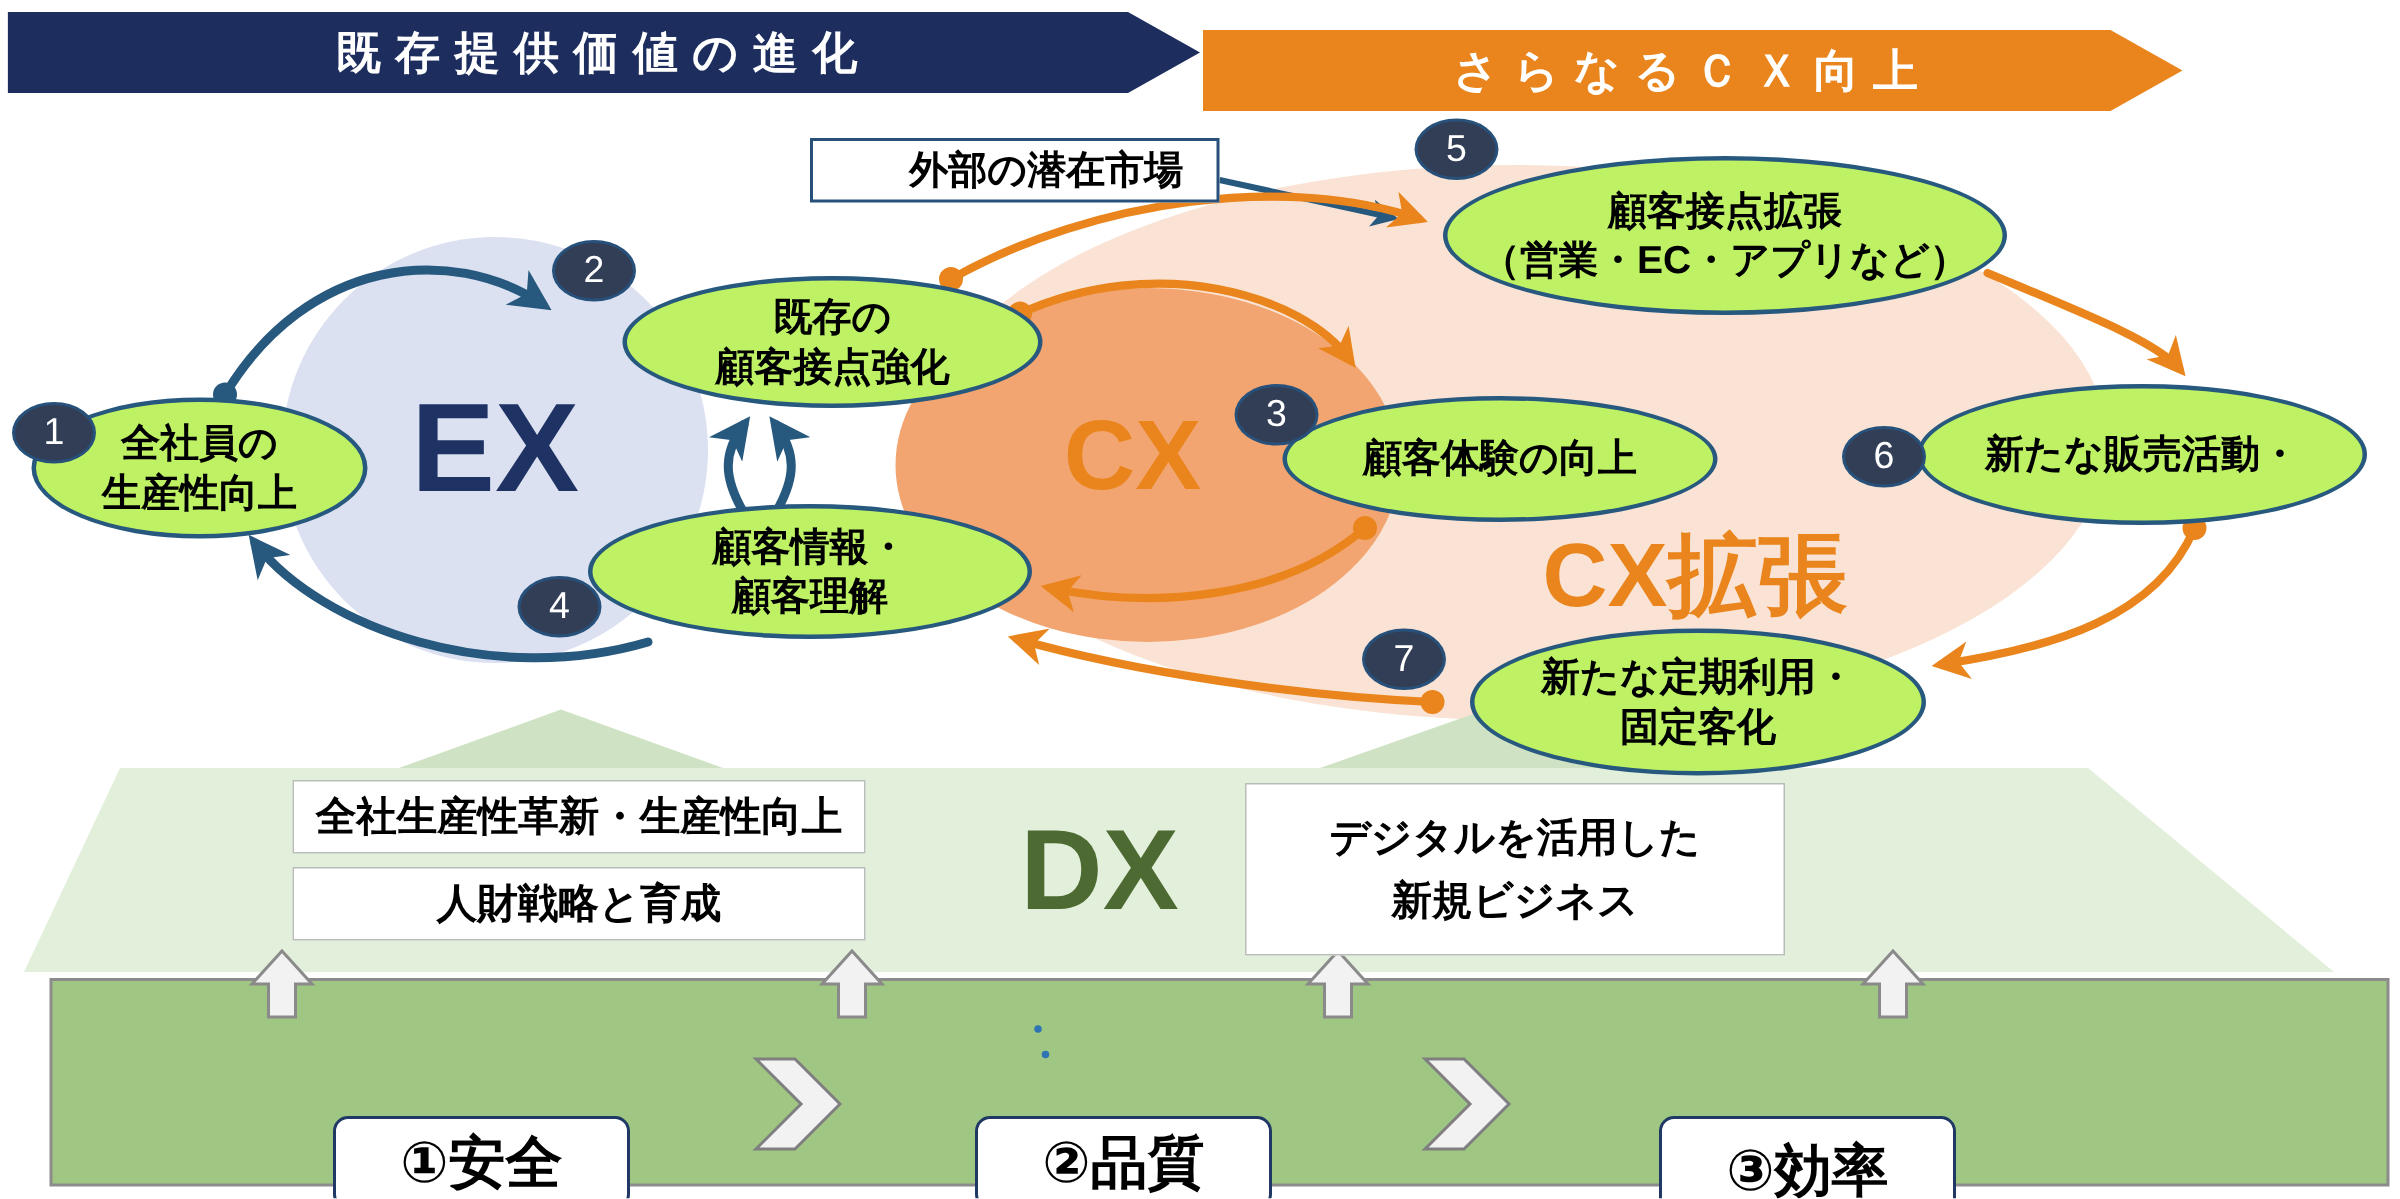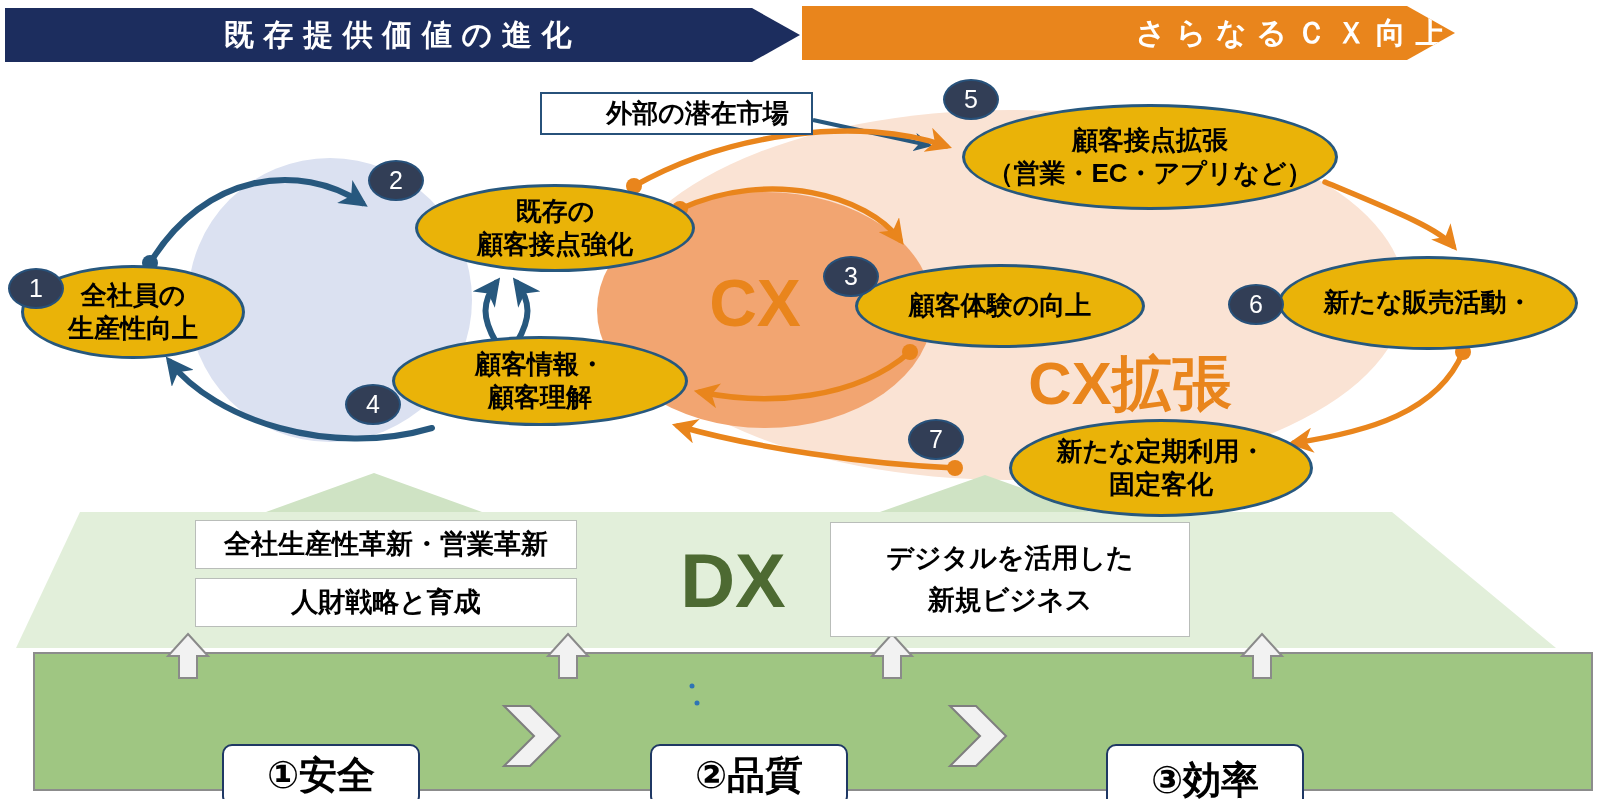--- a/index.html
+++ b/index.html
@@ -10,21 +10,21 @@
   .abs{position:absolute;}
   svg{position:absolute;left:0;top:0;}
   .banner{
     display:flex;align-items:center;justify-content:center;
     color:#fff;font-weight:bold;font-size:30px;letter-spacing:0.32em;
     clip-path:polygon(0 0, calc(100% - 48px) 0, 100% 50%, calc(100% - 48px) 100%, 0 100%);
   }
   .banner.navy{background:#1c2d5e;}
   .banner.orange{background:#e9851c;}
   .node{
-    background:#eab308;border:3.5px solid #27587e;border-radius:50%;
+    background:#bef264;border:3.5px solid #27587e;border-radius:50%;
     display:flex;flex-direction:column;align-items:center;justify-content:center;
     text-align:center;font-weight:bold;font-size:26px;line-height:1.28;color:#000;
     box-sizing:border-box;z-index:3;
   }
   .badge{
     background:#323e56;border:2px solid #27517a;border-radius:50%;
     color:#fff;font-size:25px;font-weight:normal;
     display:flex;align-items:center;justify-content:center;
     width:52px;height:37px;z-index:4;
   }
@@ -96,24 +96,25 @@
     <path d="M955,468 C865,464 755,448 678,426" fill="none" stroke="#e9851c" stroke-width="5.5" stroke-linecap="round" marker-end="url(#arrow-orange)"></path>
     <circle cx="955" cy="468" r="8" fill="#e9851c"></circle>
 
     <circle cx="692" cy="686" r="2.5" fill="#2e74b5"></circle>
     <circle cx="697" cy="703" r="2.5" fill="#2e74b5"></circle>
   </svg>
 
   <div class="abs banner navy" style="left:5px;top:8px;width:795px;height:54px;">
     <span>既存提供価値の進化</span>
   </div>
-  <div class="abs banner orange" style="left:802px;top:6px;width:653px;height:54px;justify-content:flex-end;">
+  <div class="abs banner orange" style="left:802px;top:20px;width:653px;height:54px;">
     <span>さらなるＣＸ向上</span>
   </div>
 
+  <div class="abs biglabel" style="left:240px;top:252px;width:180px;font-size:84px;line-height:92px;color:#1e3264;">EX</div>
   <div class="abs biglabel" style="left:665px;top:266px;width:180px;font-size:66px;line-height:74px;color:#e9851c;">CX</div>
   <div class="abs biglabel" style="left:980px;top:350px;width:300px;font-size:60px;line-height:68px;color:#e9851c;">CX拡張</div>
   <div class="abs biglabel" style="left:643px;top:537px;width:180px;font-size:76px;line-height:88px;color:#4d6a32;">DX</div>
 
   <div class="abs whitebox market-box" style="left:540px;top:92px;width:273px;height:43px;padding-left:42px;">
     <span>外部の潜在市場</span>
   </div>
 
   <div class="abs node" style="left:21px;top:265px;width:224px;height:94px;">
     <span>全社員の</span>
@@ -130,35 +131,35 @@
     <span>顧客情報・</span>
     <span>顧客理解</span>
   </div>
   <div class="abs node" style="left:962px;top:104px;width:376px;height:106px;">
     <span>顧客接点拡張</span>
     <span>（営業・EC・アプリなど）</span>
   </div>
   <div class="abs node" style="left:1278px;top:256px;width:300px;height:94px;">
     <span>新たな販売活動・</span>
   </div>
-  <div class="abs node" style="left:1009px;top:419px;width:304px;height:98px;">
+  <div class="abs node" style="left:980px;top:419px;width:304px;height:98px;">
     <span>新たな定期利用・</span>
     <span>固定客化</span>
   </div>
 
   <div class="abs badge" style="left:8px;top:268px;">1</div>
   <div class="abs badge" style="left:368px;top:160px;">2</div>
   <div class="abs badge" style="left:823px;top:256px;">3</div>
   <div class="abs badge" style="left:345px;top:384px;">4</div>
   <div class="abs badge" style="left:943px;top:79px;">5</div>
   <div class="abs badge" style="left:1228px;top:284px;">6</div>
   <div class="abs badge" style="left:908px;top:419px;">7</div>
 
   <div class="abs whitebox house-box" style="left:195px;top:520px;width:382px;height:49px;">
-    <span>全社生産性革新・営業革新</span>
+    <span>全社生産性革新・生産性向上</span>
   </div>
   <div class="abs whitebox house-box" style="left:830px;top:522px;width:360px;height:115px;">
     <span>デジタルを活用した</span>
     <span>新規ビジネス</span>
   </div>
   <div class="abs whitebox house-box" style="left:195px;top:578px;width:382px;height:49px;">
     <span>人財戦略と育成</span>
   </div>
 
   <div class="abs whitebox foundation-box" style="left:222px;top:700px;width:198px;height:62px;">

